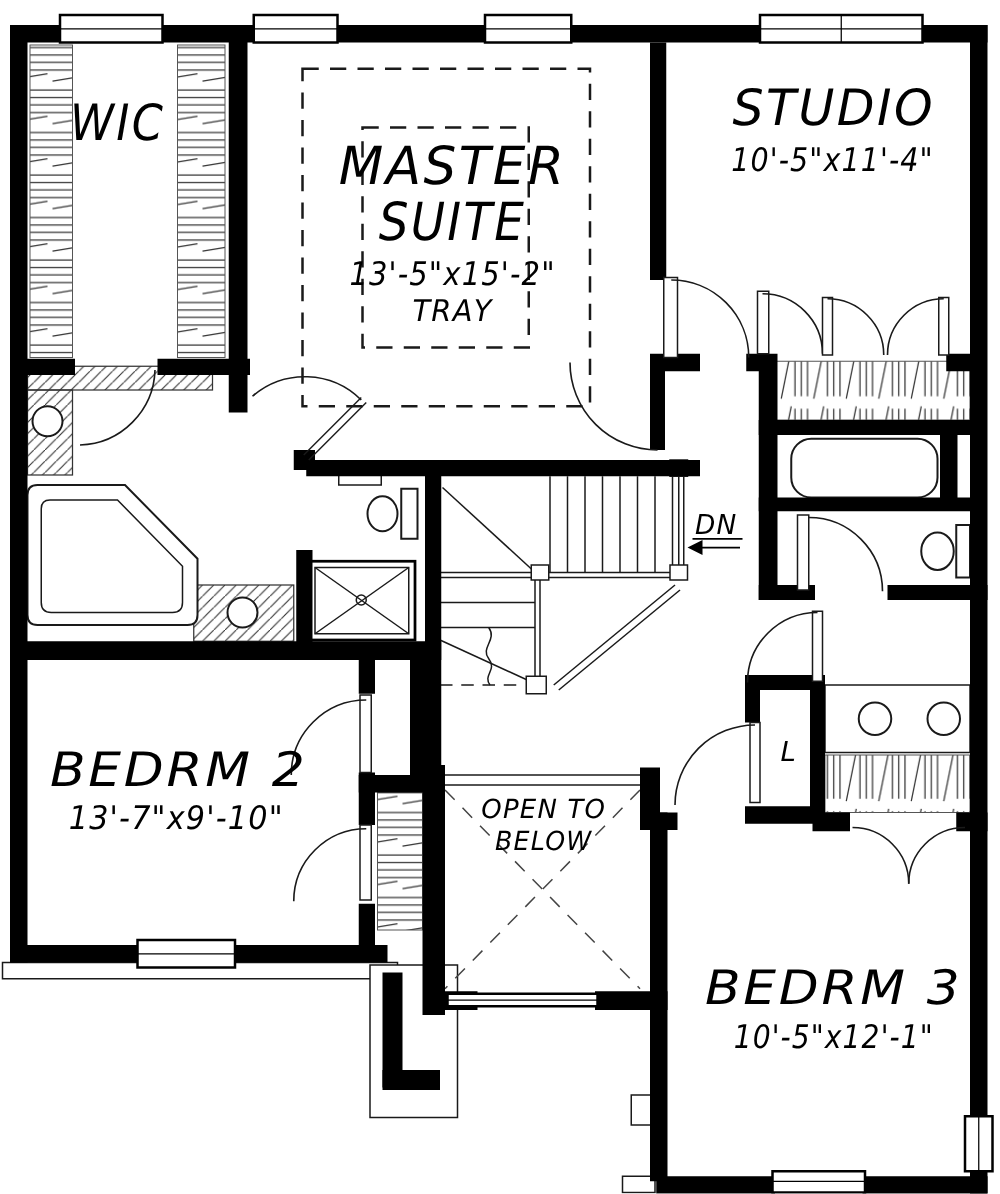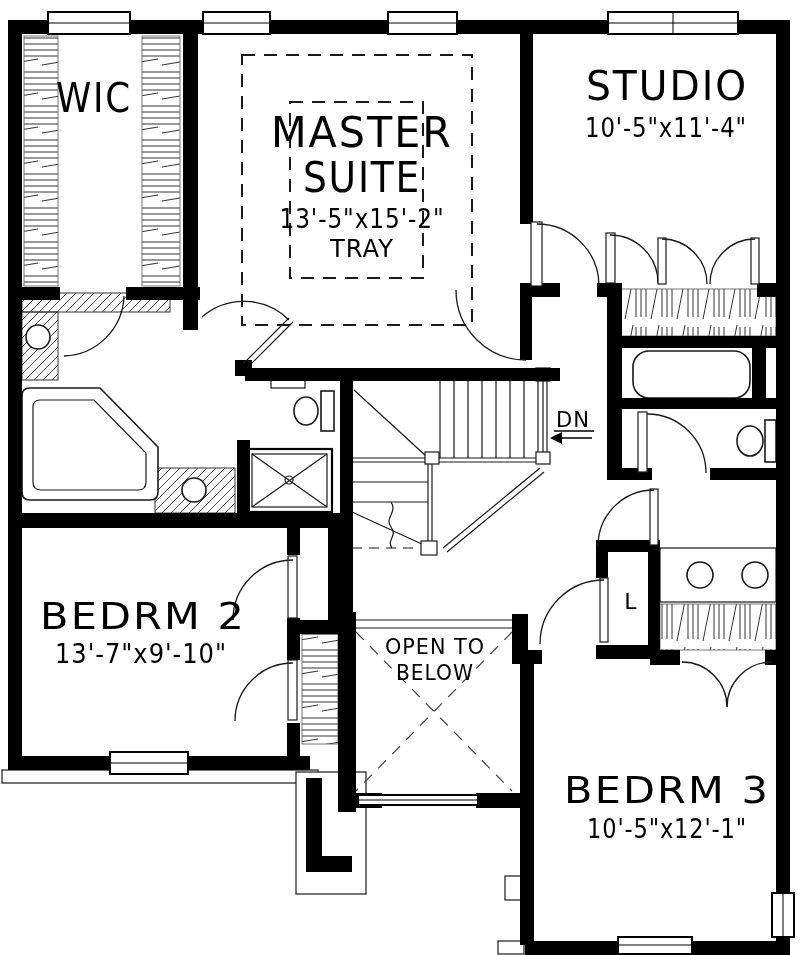--- a/index.html
+++ b/index.html
@@ -1,16 +1,16 @@
 <!DOCTYPE html>
 <html><head>
 <meta charset="utf-8">
 <style>
   html,body{margin:0;padding:0;background:#ffffff;}
-  .page{width:800px;height:955px;position:relative;background:#fff;overflow:hidden;}
+  .page{width:800px;height:955px;position:relative;background:#fff;overflow:hidden;font-style:italic;}
   svg{display:block;}
   .room-label{font-family:"DejaVu Sans",sans-serif;fill:#000;letter-spacing:2px;}
   .dim-label{font-family:"DejaVu Sans",sans-serif;fill:#000;letter-spacing:1px;}
   .small-label{font-family:"DejaVu Sans",sans-serif;fill:#000;letter-spacing:1px;}
   .thin{stroke:#1a1a1a;fill:none;stroke-width:1.2;}
   .thin-f{stroke:#1a1a1a;fill:#ffffff;stroke-width:1.2;}
   .fixture{stroke:#1a1a1a;fill:#ffffff;stroke-width:1.6;}
   .wall{fill:#000000;stroke:none;}
   .dash{stroke:#1a1a1a;fill:none;stroke-width:2;stroke-dasharray:13 9;}
   .dashx{stroke:#444;fill:none;stroke-width:1.2;stroke-dasharray:11 9;}

